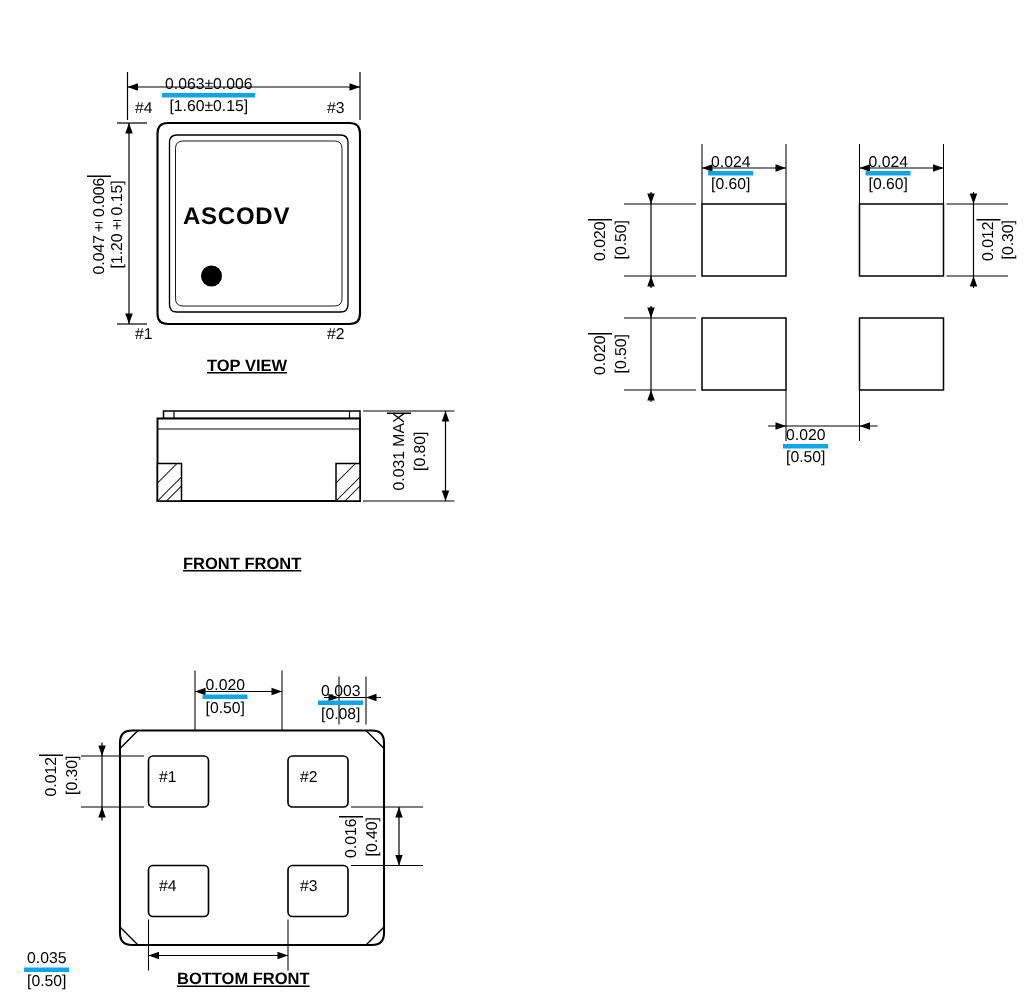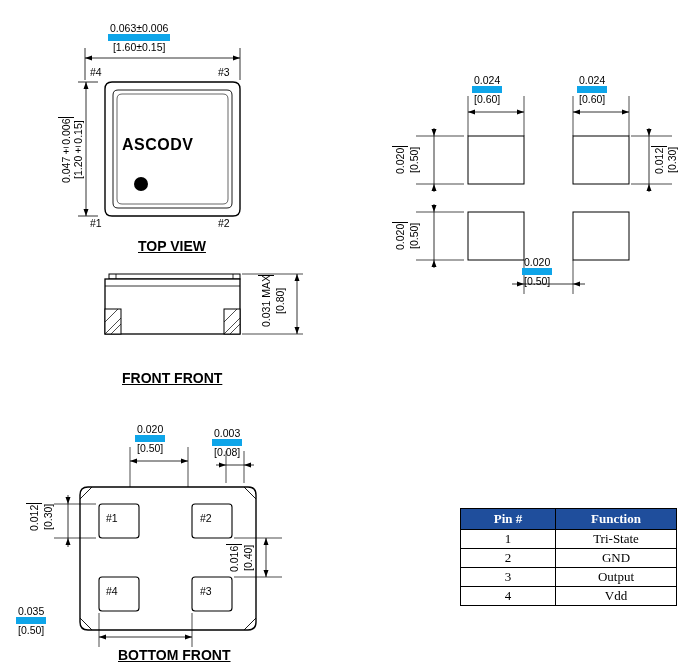--- a/index.html
+++ b/index.html
@@ -1,23 +1,23 @@
 <!DOCTYPE html>
 <html><head>
 <meta charset="utf-8">
 <style>
   html,body{margin:0;padding:0;background:#ffffff;}
   body{width:690px;height:671px;position:relative;font-family:"Liberation Sans",sans-serif;color:#000;}
   .root{position:absolute;left:0;top:0;width:690px;height:671px;overflow:hidden;}
   .abs{position:absolute;}
   .dim{font-family:"Liberation Sans",sans-serif;font-size:10.5px;color:#000;text-align:center;white-space:nowrap;line-height:12px;}
-  .dim .top{border-bottom:7px solid #0ea5e9;padding:0 2px;}
+  .dim .top{border-bottom:3px solid #0ea5e9;padding:0 2px;margin-top:28px;}
   .dim .bot{padding:0 2px;}
   .lbl{font-family:"Liberation Sans",sans-serif;font-size:10.5px;white-space:nowrap;}
-  .viewlabel{font-family:"Liberation Sans",sans-serif;font-size:14px;font-weight:bold;text-decoration:underline;white-space:nowrap;}
+  .viewlabel{font-family:"Liberation Sans",sans-serif;font-size:11px;font-weight:bold;text-decoration:underline;white-space:nowrap;}
   .pkgname{font-family:"Liberation Sans",sans-serif;font-size:16px;font-weight:bold;letter-spacing:.5px;white-space:nowrap;}
   .note{font-family:"Liberation Serif",serif;font-size:12.5px;font-weight:bold;white-space:nowrap;}
   .landtitle{font-family:"Liberation Serif",serif;font-size:15px;font-weight:bold;text-decoration:underline;white-space:nowrap;}
   table.pintable{border-collapse:collapse;font-family:"Liberation Serif",serif;font-size:13px;}
   table.pintable th{background:#1f4e9c;color:#fff;font-weight:bold;border:1px solid #000;padding:2px 6px;text-align:center;}
   table.pintable td{border:1px solid #000;padding:1px 6px;text-align:center;background:#fff;}
   .vert{writing-mode:vertical-rl;transform:rotate(180deg);}
   svg{display:block;}
 </style>
 </head>
@@ -302,42 +302,14 @@
     </div>
 
     <div class="abs dim" style="left:122px;top:186px;">
       <div class="top">0.020</div>
       <div class="bot">[0.50]</div>
     </div>
   </div>
 
 
 
-  <div class="abs" style="left:460px;top:508px;">
-    <table class="pintable">
-      <thead>
-        <tr>
-          <th style="width:82px;">Pin #</th>
-          <th style="width:108px;">Function</th>
-        </tr>
-      </thead>
-      <tbody>
-        <tr>
-          <td>1</td>
-          <td>Tri-State</td>
-        </tr>
-        <tr>
-          <td>2</td>
-          <td>GND</td>
-        </tr>
-        <tr>
-          <td>3</td>
-          <td>Output</td>
-        </tr>
-        <tr>
-          <td>4</td>
-          <td>Vdd</td>
-        </tr>
-      </tbody>
-    </table>
-  </div>
 
 </div>
 
 </body></html>

